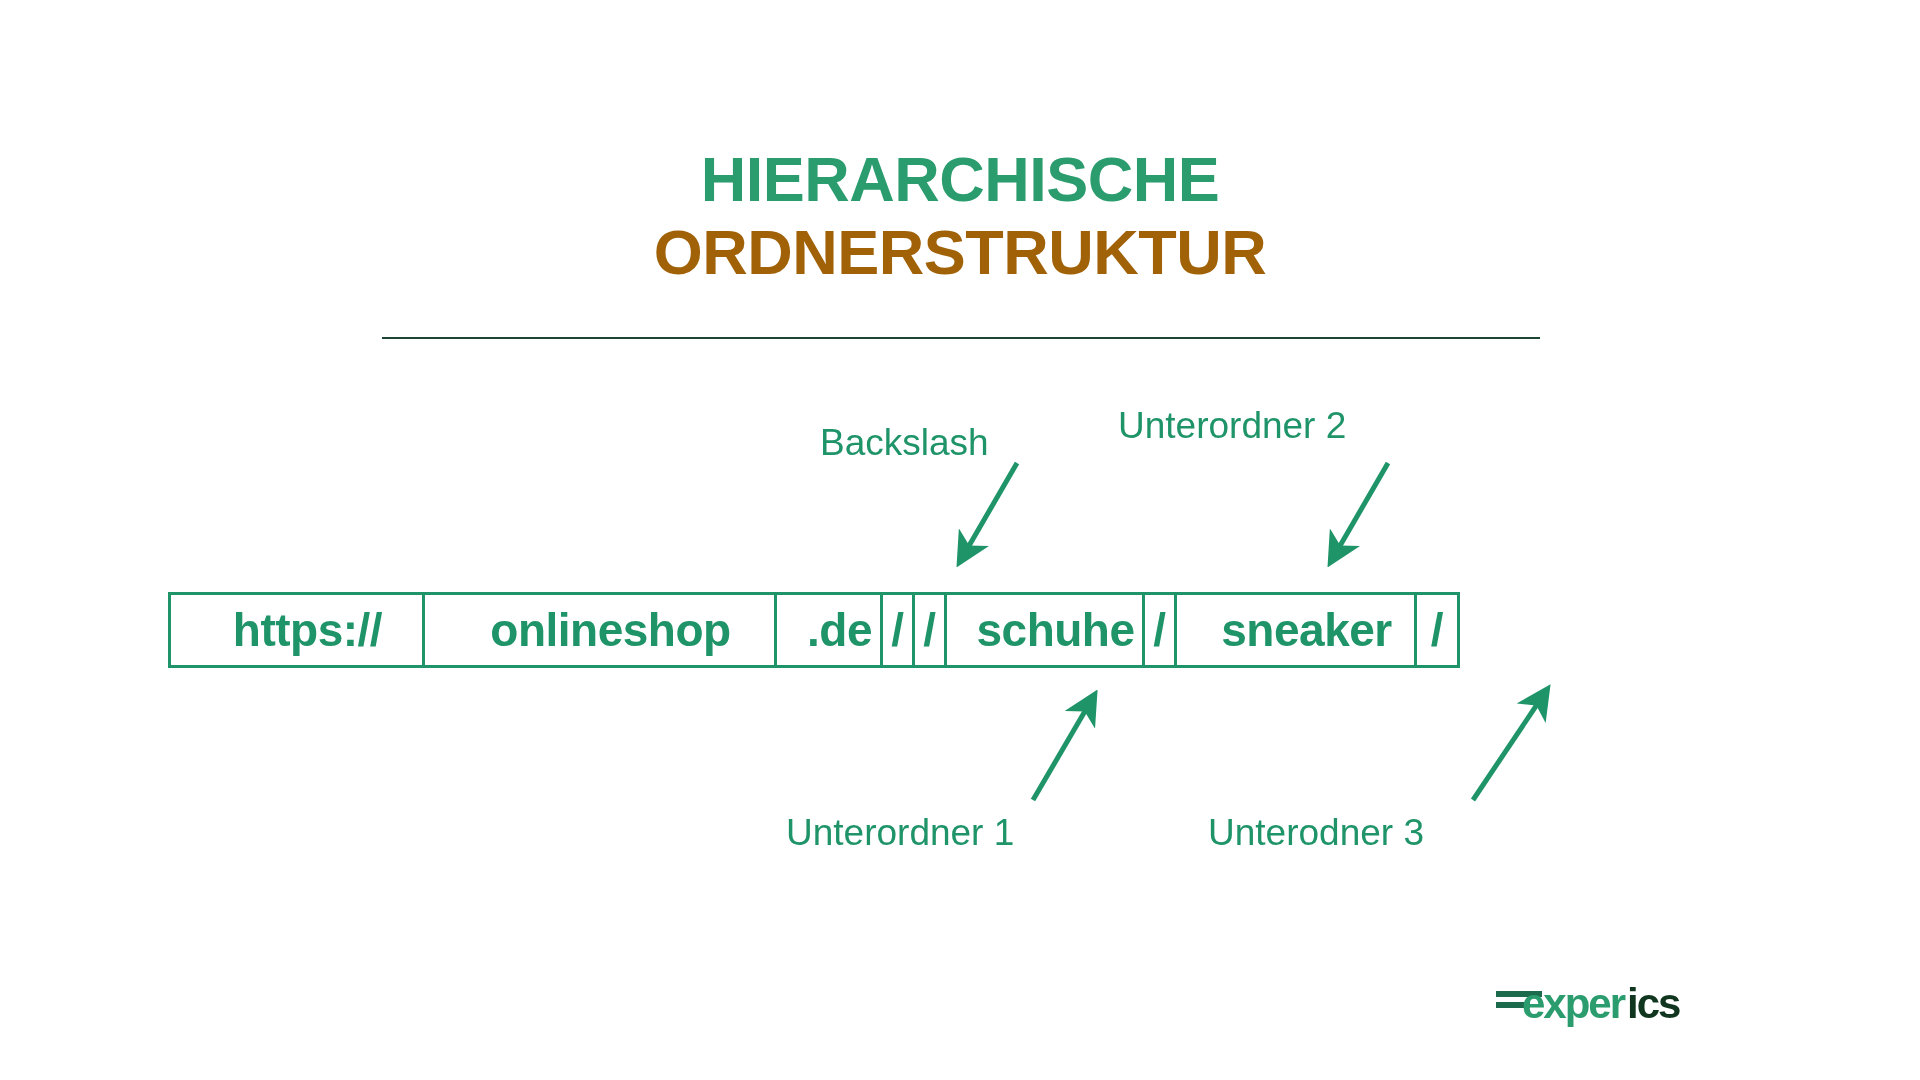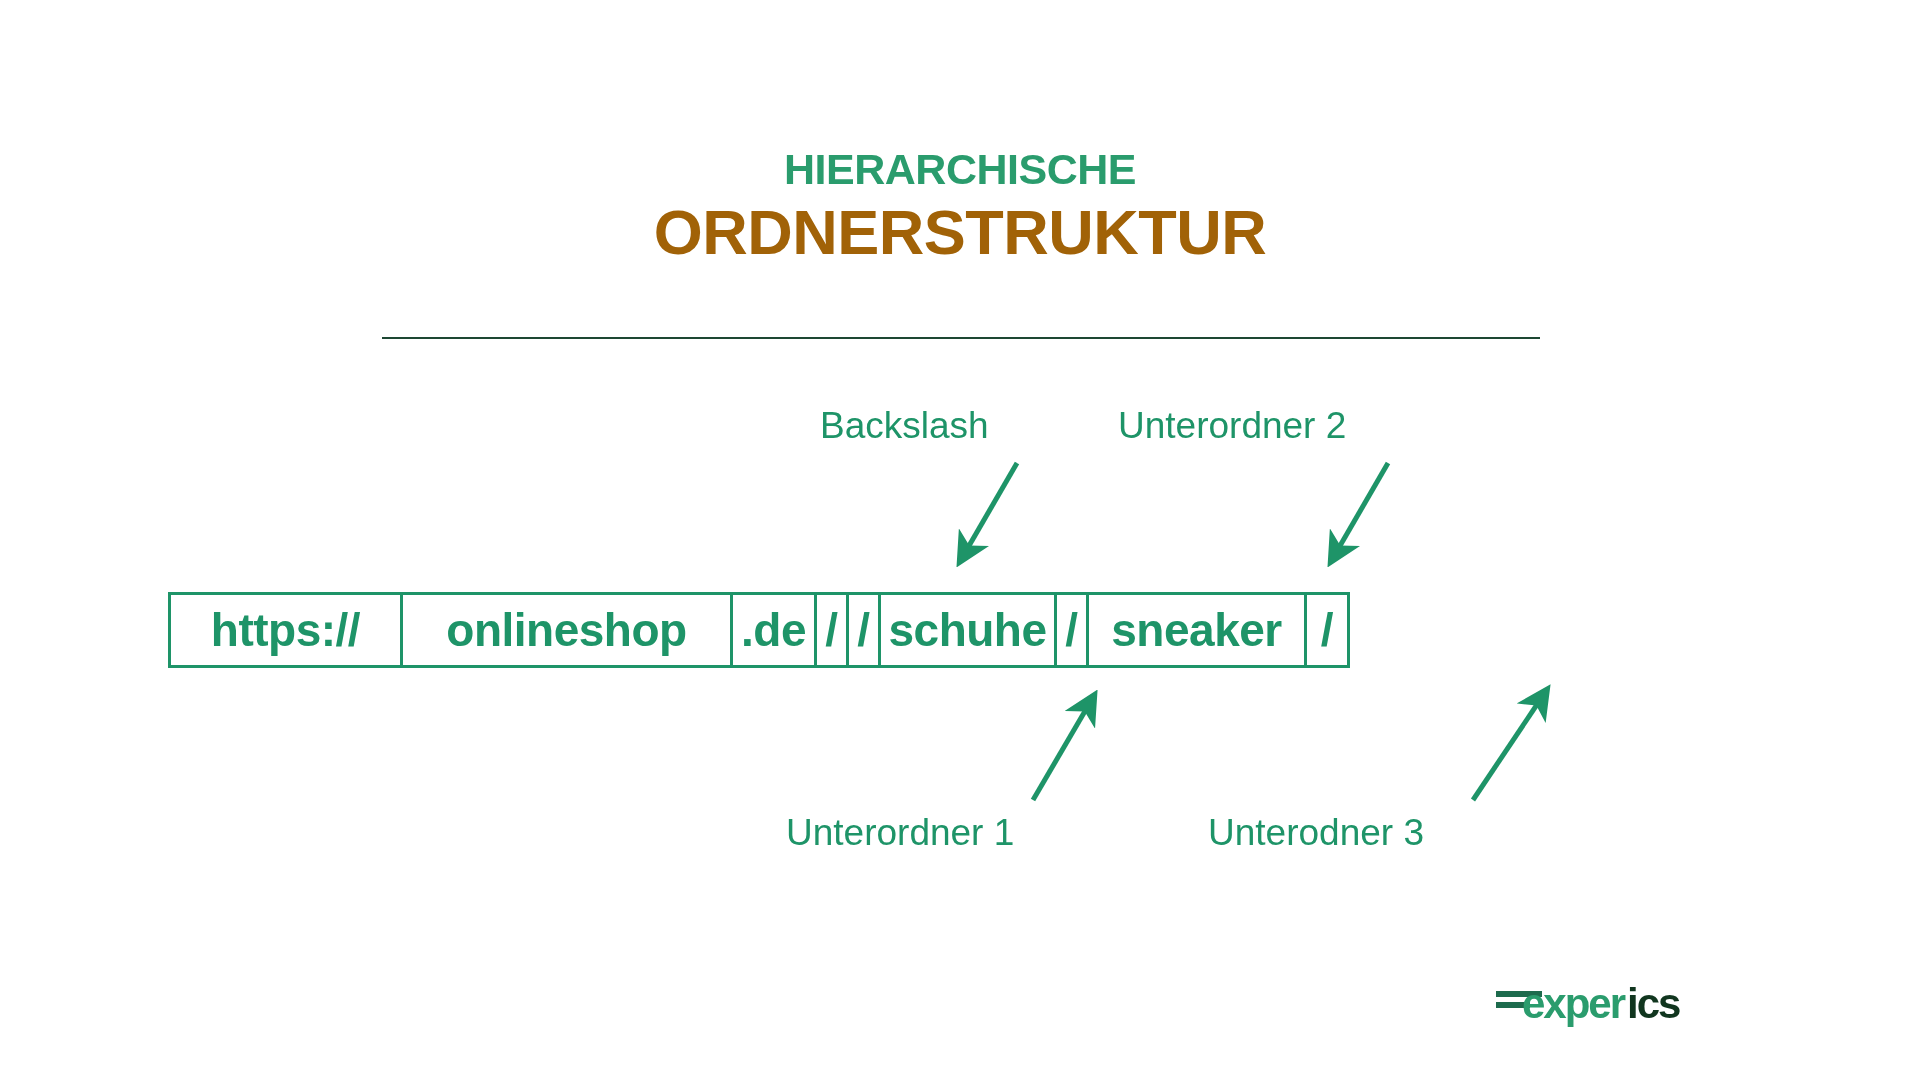--- a/index.html
+++ b/index.html
@@ -25,21 +25,21 @@
     width: 1920px;
     text-align: center;
   }
   .title-line {
     font-weight: 700;
     letter-spacing: -0.5px;
     line-height: 1.0;
     white-space: nowrap;
   }
   #title-line-1 {
-    font-size: 43px;
+    font-size: 63px;
     color: #2a9c6d;
     margin-bottom: 10px;
   }
   #title-line-2 {
     font-size: 63px;
     color: #a16207;
   }
 
   
   #title-divider {
@@ -53,21 +53,21 @@
 
   
   .annotation-label {
     position: absolute;
     font-size: 37px;
     font-weight: 400;
     color: #1e9468;
     white-space: nowrap;
     letter-spacing: 0px;
   }
-  #label-backslash      { left: 820px;  top: 405px; }
+  #label-backslash      { left: 820px;  top: 422px; }
   #label-unterordner-2  { left: 1118px; top: 405px; }
   #label-unterordner-1  { left: 786px;  top: 812px; }
   #label-unterodner-3   { left: 1208px; top: 812px; }
 
   
   #arrow-layer {
     position: absolute;
     left: 0;
     top: 0;
     width: 1920px;
@@ -95,21 +95,21 @@
     box-sizing: border-box;
     color: #1e9468;
     font-size: 46px;
     font-weight: 700;
     line-height: 1;
     letter-spacing: -0.5px;
     white-space: nowrap;
     padding: 0 1px;
   }
   .url-cell:last-child { border-right: none; }
-  .url-cell.pad-wide   { padding: 4px 9px; }
+  .url-cell.pad-wide   { padding: 4px 9px; margin-left: 22px; }
   .url-cell.pad-slash  { padding: 0 2px; }
 
   
   #brand-logo {
     position: absolute;
     left: 1496px;
     top: 975px;
     width: 216px;
     height: 52px;
   }

